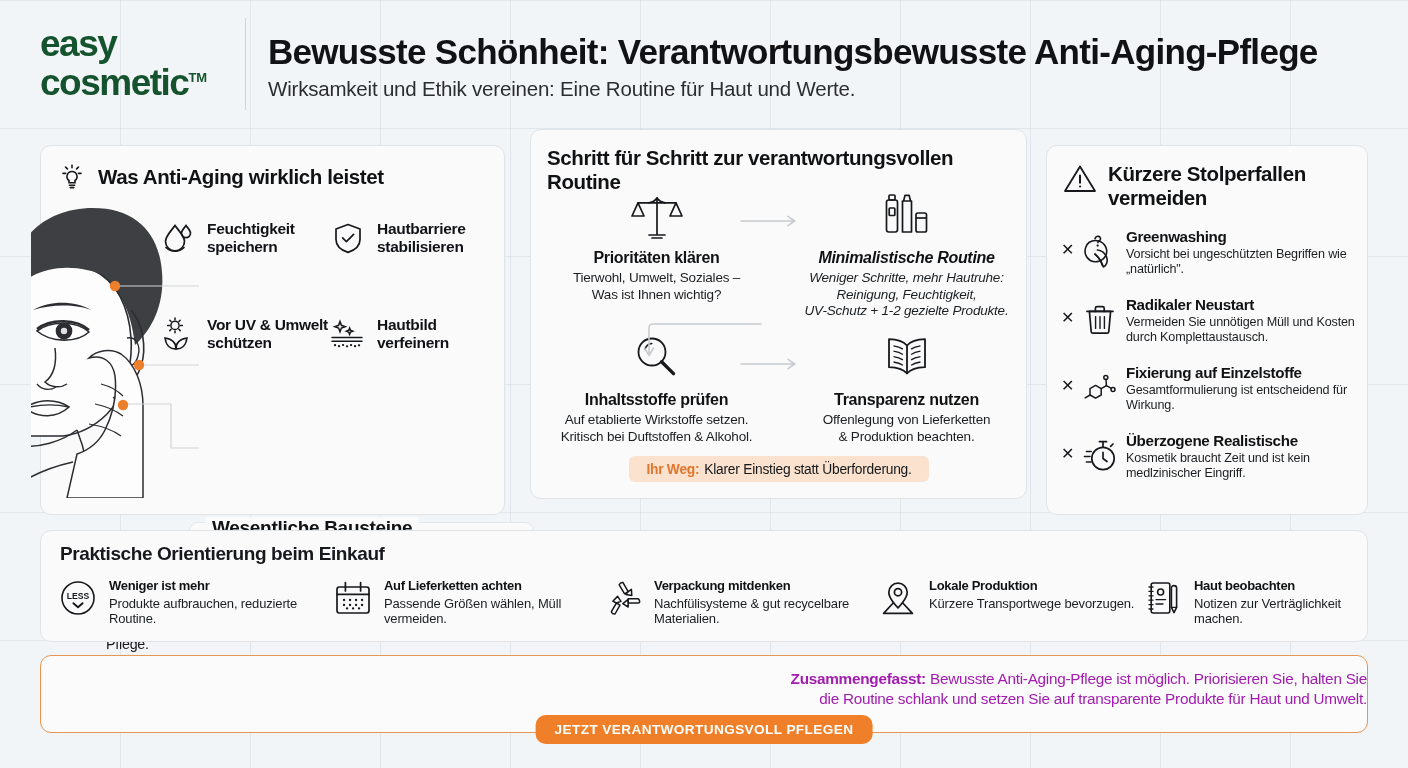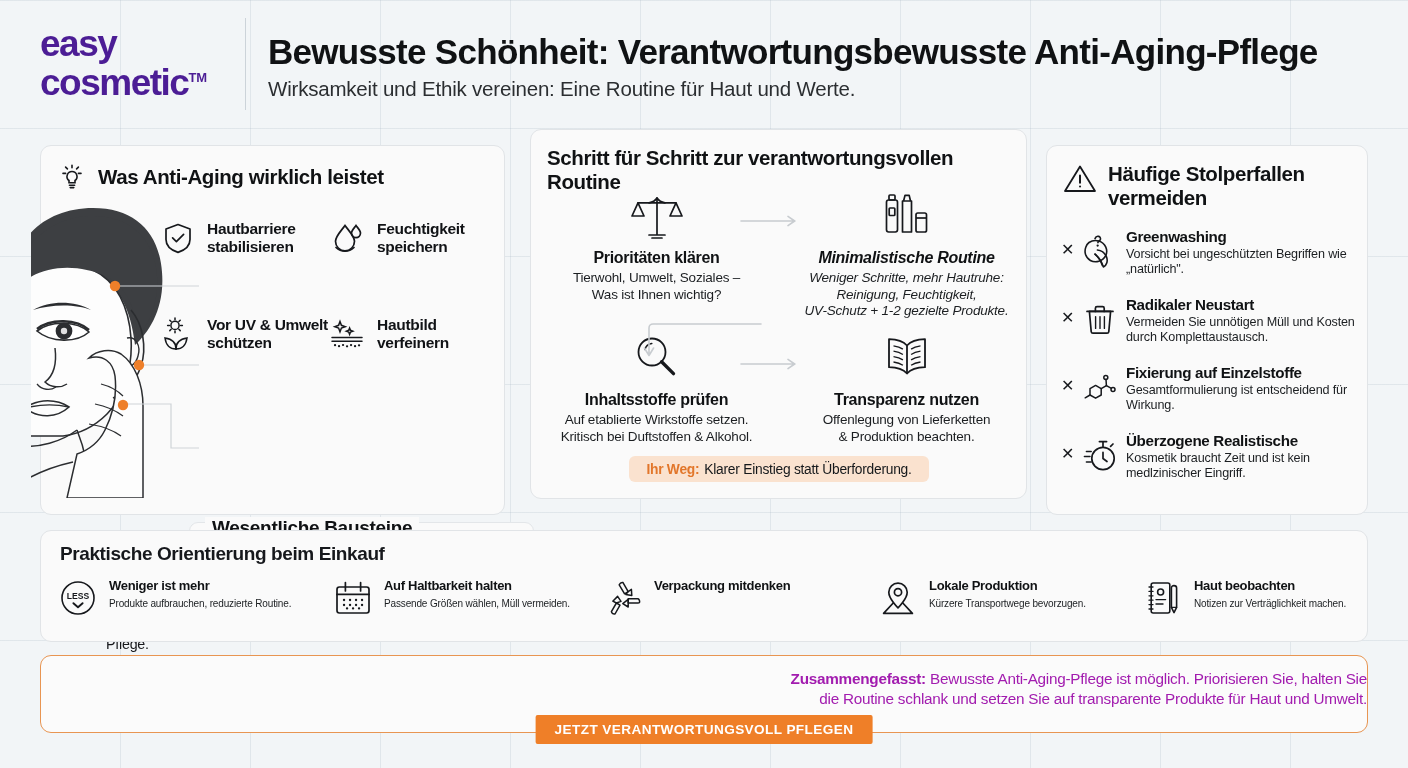--- a/index.html
+++ b/index.html
@@ -25,21 +25,21 @@
   
   .header {
     position: absolute; left: 0; top: 0; width: 1408px; height: 128px;
     display: flex; align-items: center;
   }
   .logo-wrap {
     width: 245px; padding-left: 40px;
     display: flex; flex-direction: column; justify-content: center;
   }
   .logo-l1, .logo-l2 {
-    font-weight: 700; letter-spacing: -1.5px; color: #4c1d95;
+    font-weight: 700; letter-spacing: -1.5px; color: #14532d;
     font-size: 37px; line-height: 34px;
   }
   .logo-l2 { position: relative; display: inline-block; }
   .logo-tm { font-size: 13px; vertical-align: super; letter-spacing: 0; font-weight: 700; }
   .header-divider {
     width: 1px; height: 92px; background: #ccd3d9; margin: 0 22px 0 0;
   }
   .header-text { padding-top: 4px; }
   .header-title {
     font-size: 35px; font-weight: 700; letter-spacing: -0.7px;
@@ -138,31 +138,31 @@
   .cb-title { position: absolute; left: 19px; top: 12px; font-size: 19px; font-weight: 700; letter-spacing: -0.4px; }
   .tips { position: absolute; left: 17px; top: 46px; width: 1300px; display: flex; }
   .tip { display: flex; gap: 11px; align-items: flex-start; }
   .tip:nth-child(1) { width: 275px; }
   .tip:nth-child(2) { width: 270px; }
   .tip:nth-child(3) { width: 275px; }
   .tip:nth-child(4) { width: 265px; }
   .tip:nth-child(5) { width: 215px; }
   .tip-ico { width: 40px; height: 40px; flex: 0 0 40px; margin-top: 1px; }
   .tip-title { font-size: 13px; font-weight: 700; letter-spacing: -0.3px; color: #101214; line-height: 18px; }
-  .tip-desc { font-size: 10px; line-height: 15px; color: #1b1e21; letter-spacing: -0.15px; margin-top: 1px; }
+  .tip-desc { font-size: 13px; line-height: 15px; color: #1b1e21; letter-spacing: -0.15px; margin-top: 1px; }
 
   
   .sum-text {
     position: absolute; left: 0; right: 0; top: 13px; text-align: right;
     font-size: 15.3px; line-height: 20px; letter-spacing: -0.25px; color: #a21caf;
   }
   .sum-strong { font-weight: 700; }
   .cta {
     position: absolute; left: 50%; transform: translateX(-50%); top: 59px;
-    background: #ef7f28; color: #ffffff; border: none; border-radius: 2px;
+    background: #ef7f28; color: #ffffff; border: none; border-radius: 10px;
     font-family: "Liberation Sans", sans-serif;
     font-size: 13.6px; font-weight: 700; letter-spacing: 0.4px;
     padding: 7px 19px; cursor: pointer; white-space: nowrap;
   }
   svg { display: block; overflow: visible; }
 </style>
 </head>
 <body>
 
 <div id="grid-bg"></div>
@@ -237,36 +237,36 @@
         <circle cx="84" cy="88" r="5.2" fill="#ee7f2a"></circle>
         <circle cx="108" cy="167" r="5.2" fill="#ee7f2a"></circle>
         <circle cx="92" cy="207" r="5.2" fill="#ee7f2a"></circle>
       </svg>
     </div>
 
     <div class="c1-features">
       <div class="feat-row">
         <div class="feat">
           <span class="feat-ico">
-            <svg width="30" height="32" viewBox="0 0 30 32" fill="none" stroke="#16181c" stroke-width="1.7" stroke-linecap="round" stroke-linejoin="round">
-              <path d="M15 2.5 27 7v10.5c0 6.4-5 10.6-12 12.9C8 28.1 3 23.9 3 17.5V7Z"></path>
-              <path d="M9.6 15.8 13.4 19.6 20.6 12.4"></path>
-            </svg>
-          </span>
-          <span class="feat-label">Hautbarriere stabilisieren</span>
-        </div>
-        <div class="feat">
-          <span class="feat-ico">
             <svg width="32" height="32" viewBox="0 0 32 32" fill="none" stroke="#16181c" stroke-width="1.7" stroke-linecap="round">
               <path d="M13 3.5C9 9 3.5 14.4 3.5 19.3a9.5 9.5 0 0 0 19 0C22.5 14.4 17 9 13 3.5Z"></path>
               <path d="M24 3.5c-2 2.7-4.5 5.3-4.5 7.6a4.5 4.5 0 0 0 9 0c0-2.3-2.5-4.9-4.5-7.6Z"></path>
               <path d="M4 25.5c2.5 2.4 6.2 3.7 9 3.7s6.5-1.3 9-3.7"></path>
             </svg>
           </span>
           <span class="feat-label">Feuchtigkeit speichern</span>
+        </div>
+        <div class="feat">
+          <span class="feat-ico">
+            <svg width="30" height="32" viewBox="0 0 30 32" fill="none" stroke="#16181c" stroke-width="1.7" stroke-linecap="round" stroke-linejoin="round">
+              <path d="M15 2.5 27 7v10.5c0 6.4-5 10.6-12 12.9C8 28.1 3 23.9 3 17.5V7Z"></path>
+              <path d="M9.6 15.8 13.4 19.6 20.6 12.4"></path>
+            </svg>
+          </span>
+          <span class="feat-label">Hautbarriere stabilisieren</span>
         </div>
       </div>
       <div class="feat-row" style="margin-top:36px;">
         <div class="feat">
           <span class="feat-ico">
             <svg width="32" height="34" viewBox="0 0 32 34" fill="none" stroke="#16181c" stroke-width="1.5" stroke-linecap="round">
               <circle cx="13" cy="8.4" r="4.1"></circle>
               <path d="M13 1v1.8M13 14v1.8M20.4 8.4h-1.8M7.4 8.4H5.6M18.2 3.2l-1.3 1.3M9.1 12.3l-1.3 1.3M18.2 13.6l-1.3-1.3M9.1 4.5 7.8 3.2"></path>
               <path d="M14 32c0-6 4-10 11-11-1 7-5 11-11 11Z"></path>
               <path d="M14 32C14 26 10 22 3 21c1 7 5 11 11 11Z"></path>
@@ -425,21 +425,21 @@
   </div>
 
   <div class="card" id="card-right">
     <div class="c3-head">
       <span>
         <svg width="34" height="32" viewBox="0 0 34 32" fill="none" stroke="#16181c" stroke-width="1.8" stroke-linecap="round" stroke-linejoin="round">
           <path d="M17 4.5 32 29H2Z"></path>
           <path d="M17 13.6v7.2M17 24.6h.1" stroke-width="2"></path>
         </svg>
       </span>
-      <span class="card-title">Häufige Stolperfallen vermeiden</span>
+      <span class="card-title">Kürzere Stolperfallen vermeiden</span>
     </div>
 
     <div class="pitfalls">
 
       <div class="pitfall">
         <span class="pf-x">✕</span>
         <span class="pf-ico">
           <svg width="38" height="38" viewBox="0 0 38 38" fill="none" stroke="#16181c" stroke-width="1.6" stroke-linecap="round" stroke-linejoin="round">
             <path d="M8 10.5c6-4 14-1.6 16.8 4.6 2.6 5.8-.6 12.4-7 14.2-6 1.8-12-1.6-13.4-7.4-1.2-4.8 1-9.4 3.6-11.4Z"></path>
             <path d="M14 6.6c.6-1.6 2-2.6 3.6-2.2 1.5.4 2.2 1.8 1.8 3-.5 1.5-2.3 1.8-2.5 3.3"></path>
@@ -530,38 +530,39 @@
       <div class="tip">
         <span class="tip-ico">
           <svg width="40" height="40" viewBox="0 0 40 40" fill="none" stroke="#16181c" stroke-width="1.7" stroke-linecap="round" stroke-linejoin="round">
             <rect x="4" y="9" width="32" height="26" rx="2.4"></rect>
             <path d="M4 16.4h32"></path>
             <path d="M12.4 4.6v8.4M27.6 4.6v8.4"></path>
             <path d="M11 22h.1M17 22h.1M23 22h.1M29 22h.1M11 27h.1M17 27h.1M23 27h.1M29 27h.1M14 30.4h.1M20 30.4h.1M26 30.4h.1" stroke-width="2.3"></path>
           </svg>
         </span>
         <span>
-          <span class="tip-title" style="display:block;">Auf Haltbarkeit halten</span>
+          <span class="tip-title" style="display:block;">Auf Lieferketten achten</span>
           <span class="tip-desc" style="display:block;">Passende Größen wählen, Müll vermeiden.</span>
         </span>
       </div>
 
       <div class="tip">
         <span class="tip-ico">
           <svg width="40" height="40" viewBox="0 0 40 40" fill="none" stroke="#16181c" stroke-width="1.5" stroke-linecap="round" stroke-linejoin="round">
             <path d="M20 4.6 25.2 13.6 21.6 15.8 16.2 6.8c.7-1.5 2.4-2.5 3.8-2.2Z"></path>
             <path d="M25.2 13.6 28.4 11.4 28.8 17.6 22.8 16.4Z"></path>
             <path d="M35 25 25.2 25 25.2 20.8 35 20.8c1.4.6 2 2.5 1.4 3.8Z"></path>
             <path d="M25.2 25 25.2 29 19.8 25.6 25.2 21.4Z"></path>
             <path d="M8.4 33.6 13.4 25 17 27.2 12 36c-1.6.2-3.2-.9-3.6-2.4Z"></path>
             <path d="M13.4 25 9.8 23.2 14.6 18.4 18 23.4Z"></path>
           </svg>
         </span>
         <span>
           <span class="tip-title" style="display:block;">Verpackung mitdenken</span>
+          <span class="tip-desc" style="display:block;">Nachfülisysteme &amp; gut recycelbare Materialien.</span>
         </span>
       </div>
 
       <div class="tip">
         <span class="tip-ico">
           <svg width="40" height="40" viewBox="0 0 40 40" fill="none" stroke="#16181c" stroke-width="1.7" stroke-linecap="round" stroke-linejoin="round">
             <path d="M20 5.2c-5.1 0-9.2 4-9.2 9 0 6.6 9.2 15.6 9.2 15.6s9.2-9 9.2-15.6c0-5-4.1-9-9.2-9Z"></path>
             <circle cx="20" cy="14.2" r="3.6"></circle>
             <path d="M15.2 25 5.6 35.4h28.8L24.8 25"></path>
           </svg>

